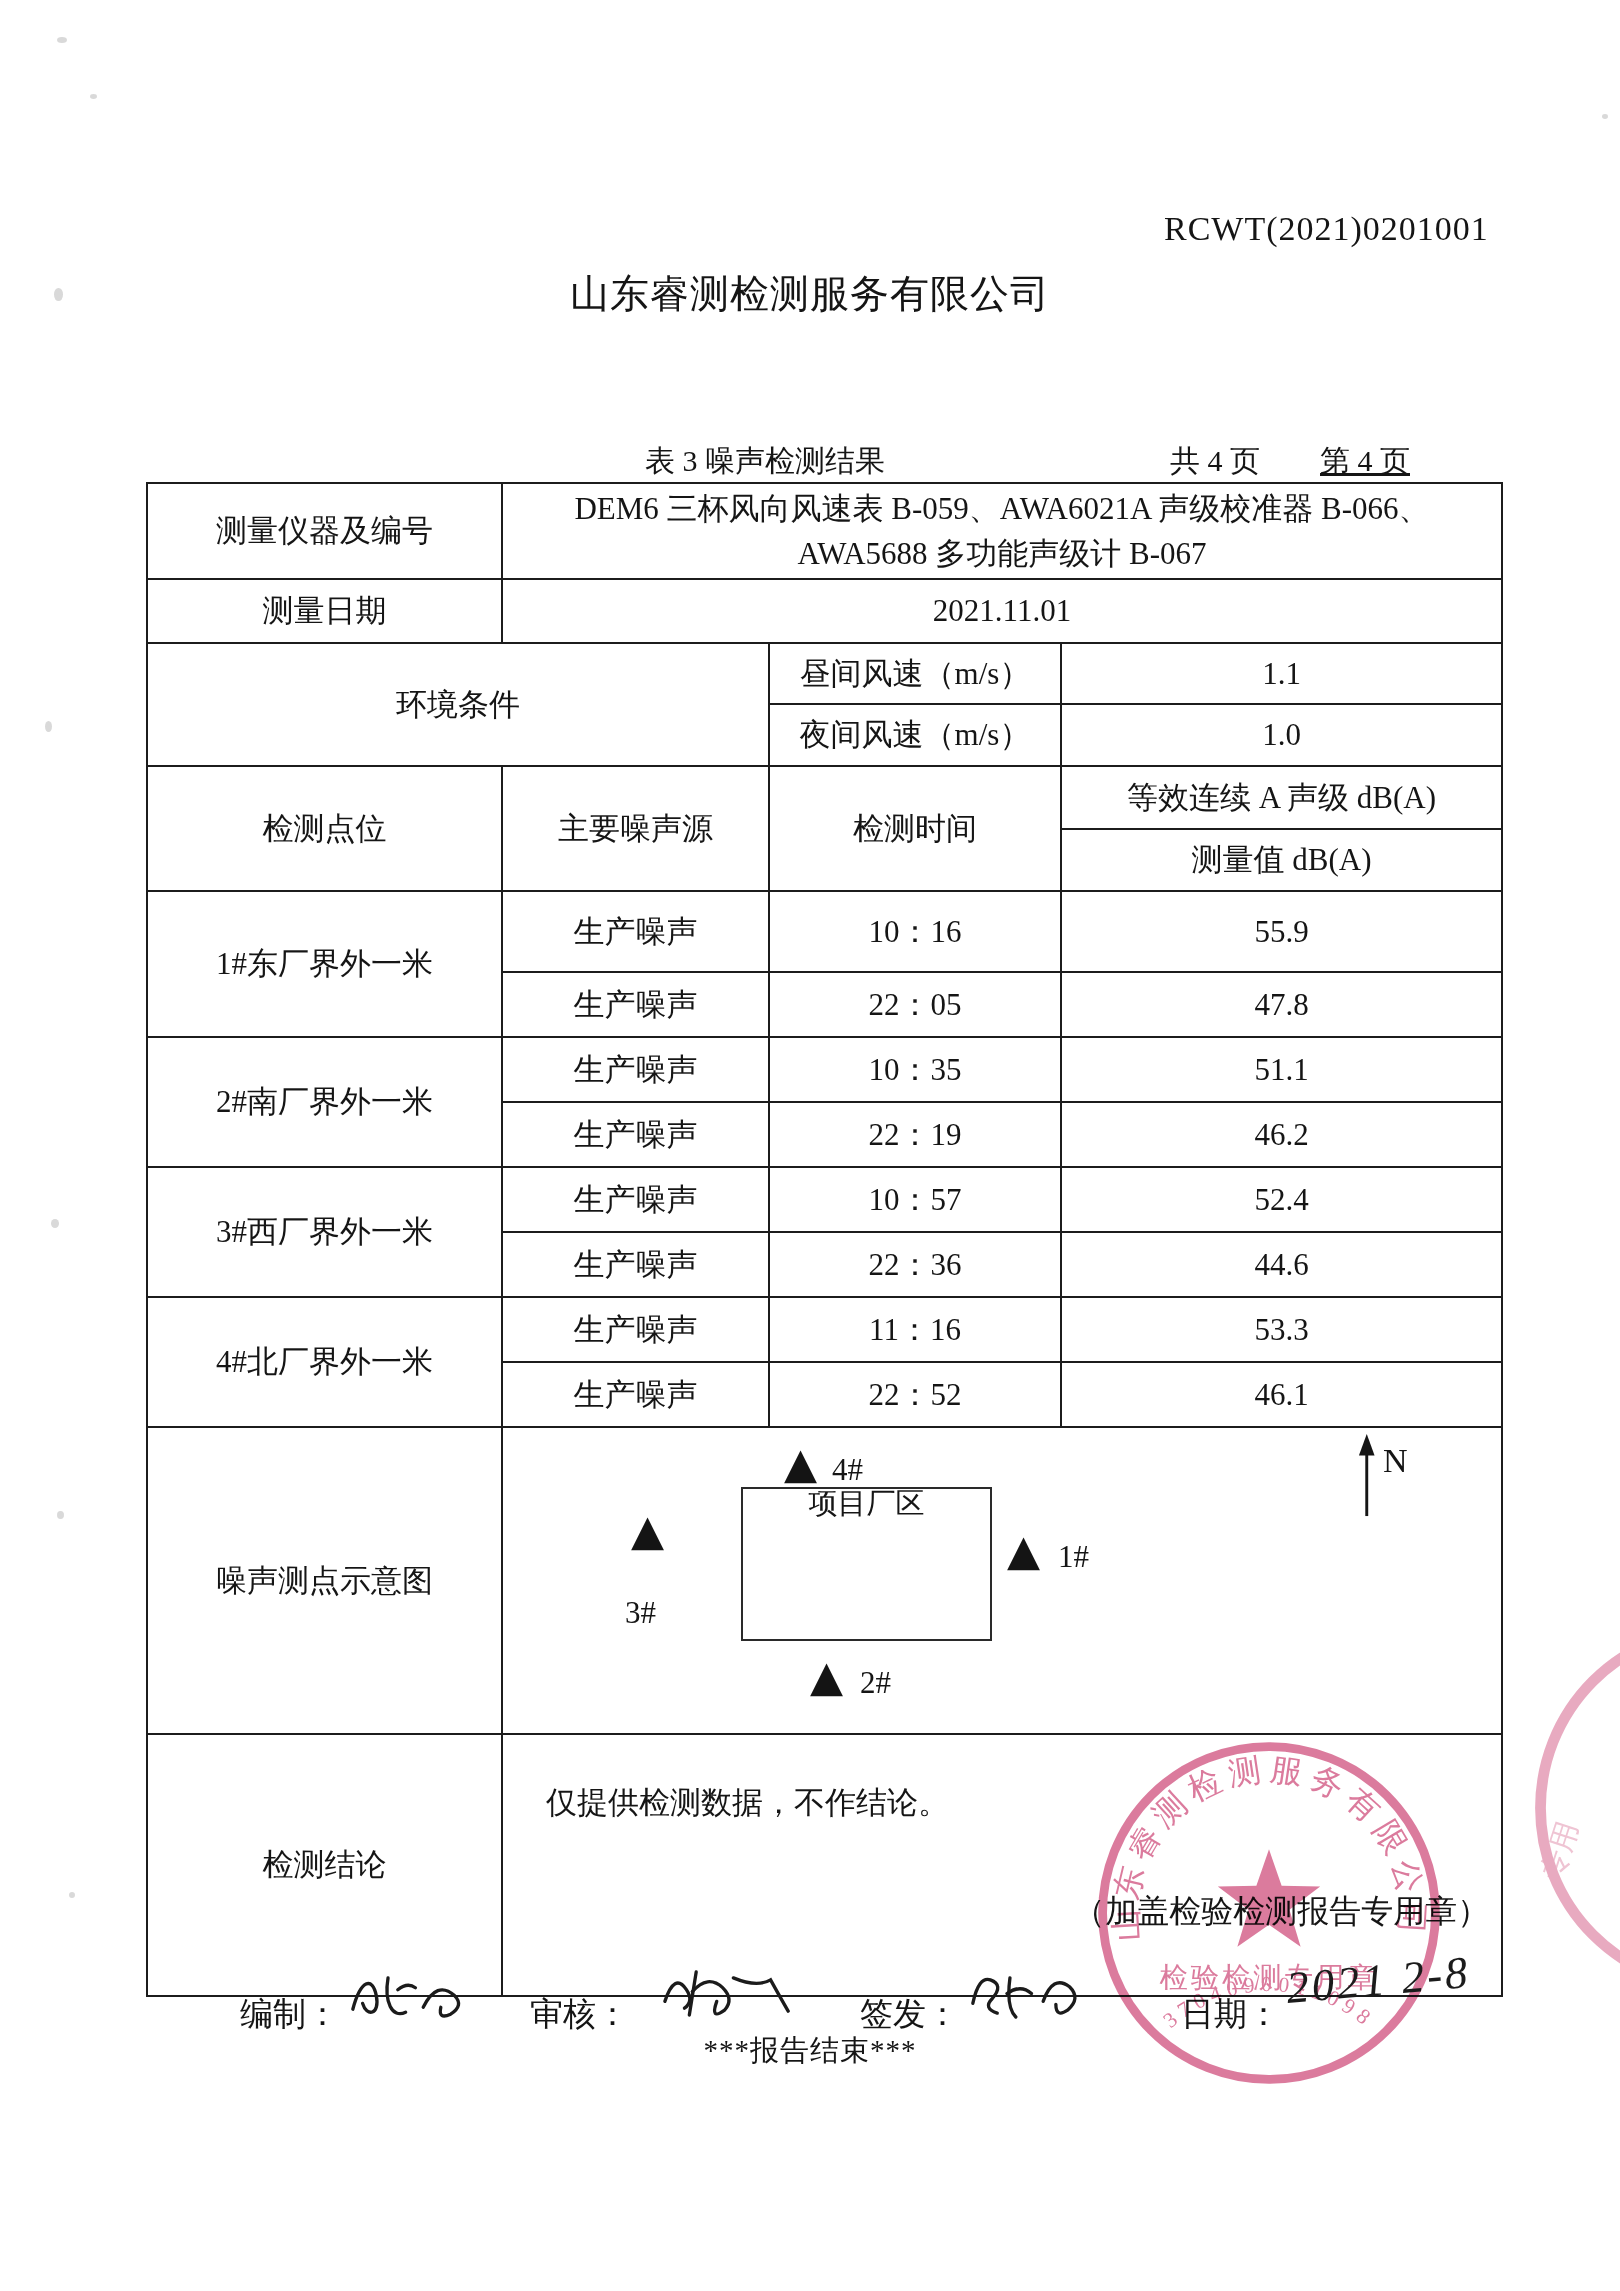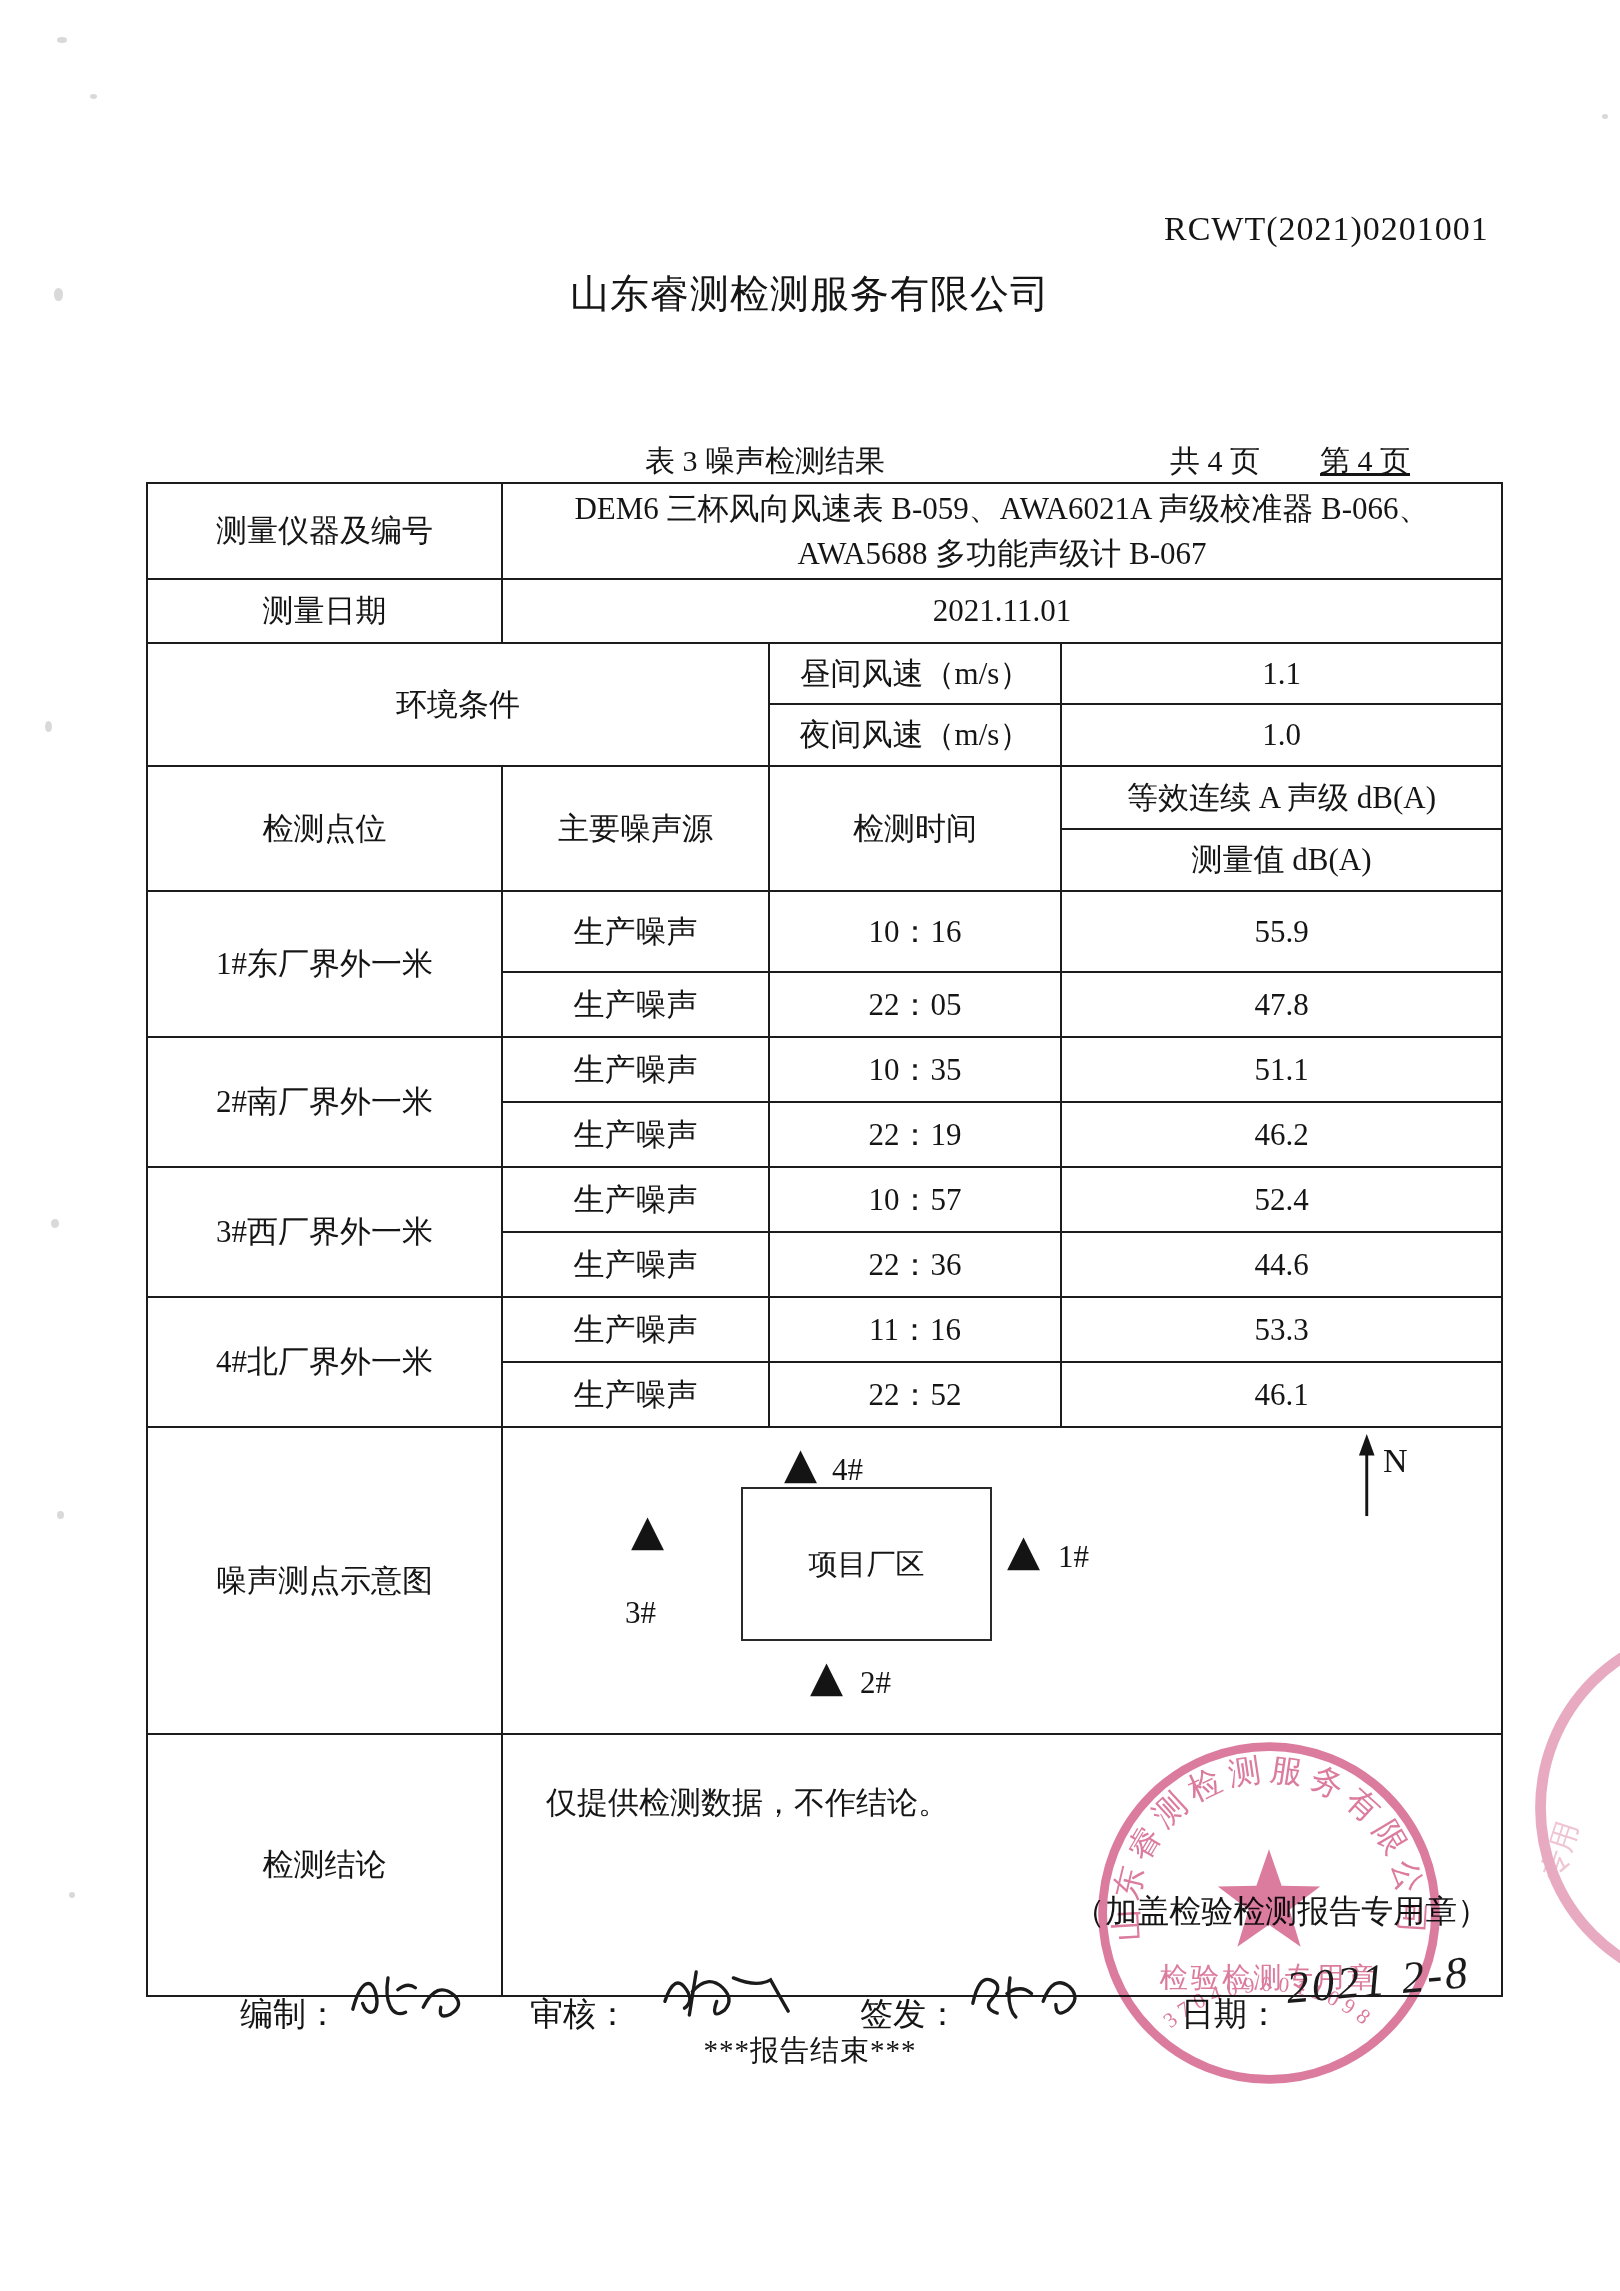--- a/index.html
+++ b/index.html
@@ -21,21 +21,21 @@
   table.main{border:2.9px solid #1c1c1c;}
   tr.gt td,tr.gt th{border-top-width:2.9px;}
   .num{font-size:33px;}
   .tm{font-size:32px;border-radius:20px;}
   .inst-line{line-height:45px;font-size:31px;}
   
   .diagcell{position:relative;}
   .dg{position:absolute;line-height:1;}
   .tri{font-family:"DejaVu Sans",sans-serif;font-size:43px;color:#141414;}
   .mlabel{font-size:31px;}
-  .sitebox{border:2px solid #2a2a2a;display:flex;align-items:center;justify-content:center;
+  .sitebox{border:2px solid #2a2a2a;display:flex;align-items:flex-start;justify-content:center;
            font-size:29px;}
   
   .conc-text{left:43px;top:47px;font-size:31px;}
   .conc-note{right:11.8px;top:155px;font-size:32px;}
   
   .flabel{font-size:33px;}
   .endtext{left:0;right:0;top:2031px;text-align:center;font-size:29px;letter-spacing:1px;}
   .datehand{left:1286px;top:1954px;font-size:45px;font-style:italic;transform:rotate(-5deg);
             z-index:7;color:#1b1b1b;letter-spacing:2.9px;}
   .sig{z-index:4;}

